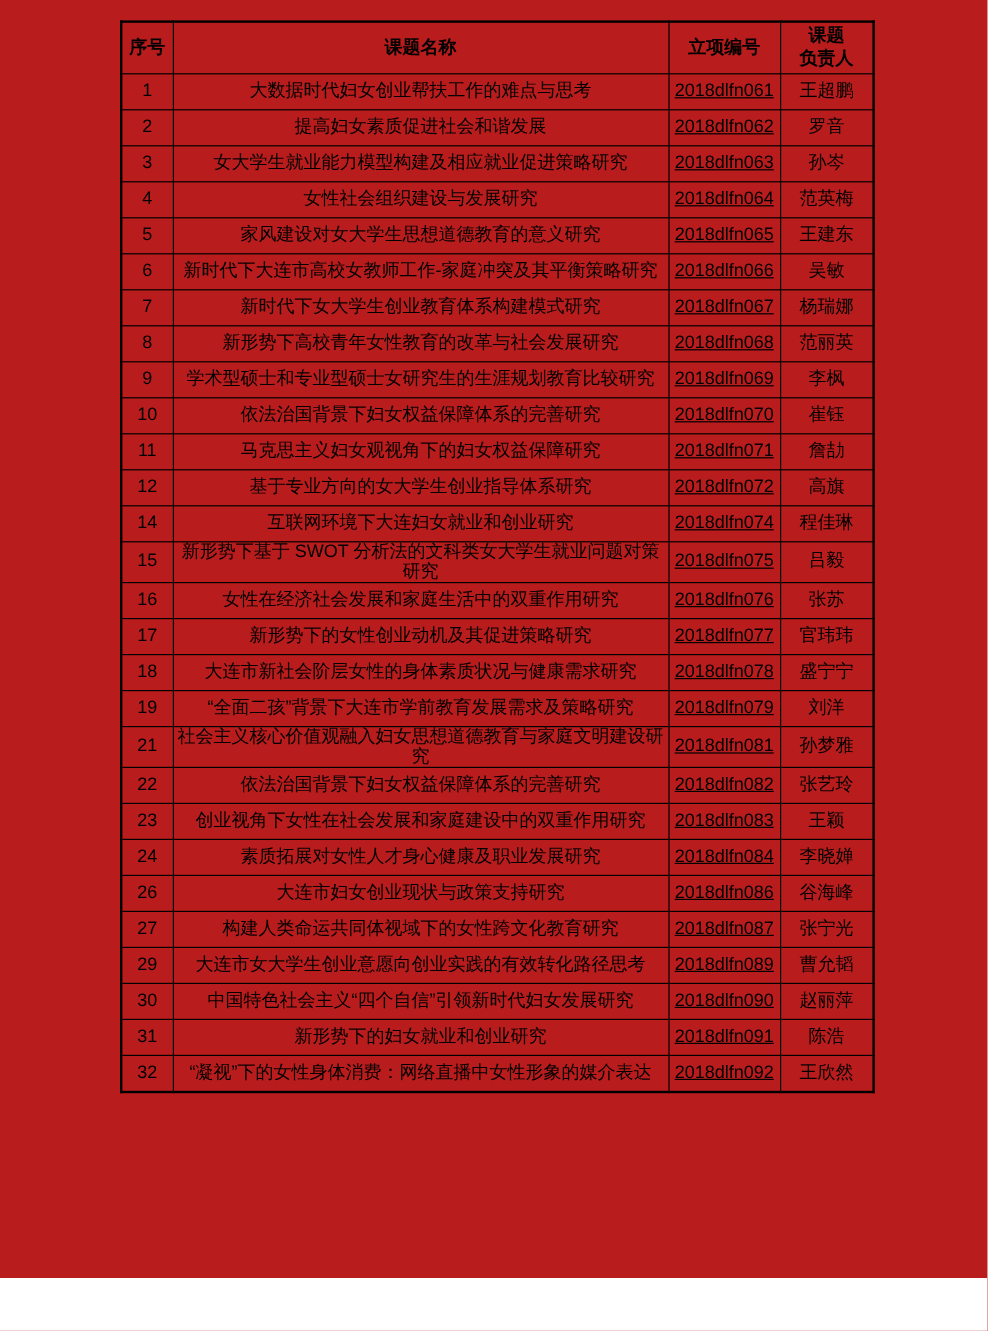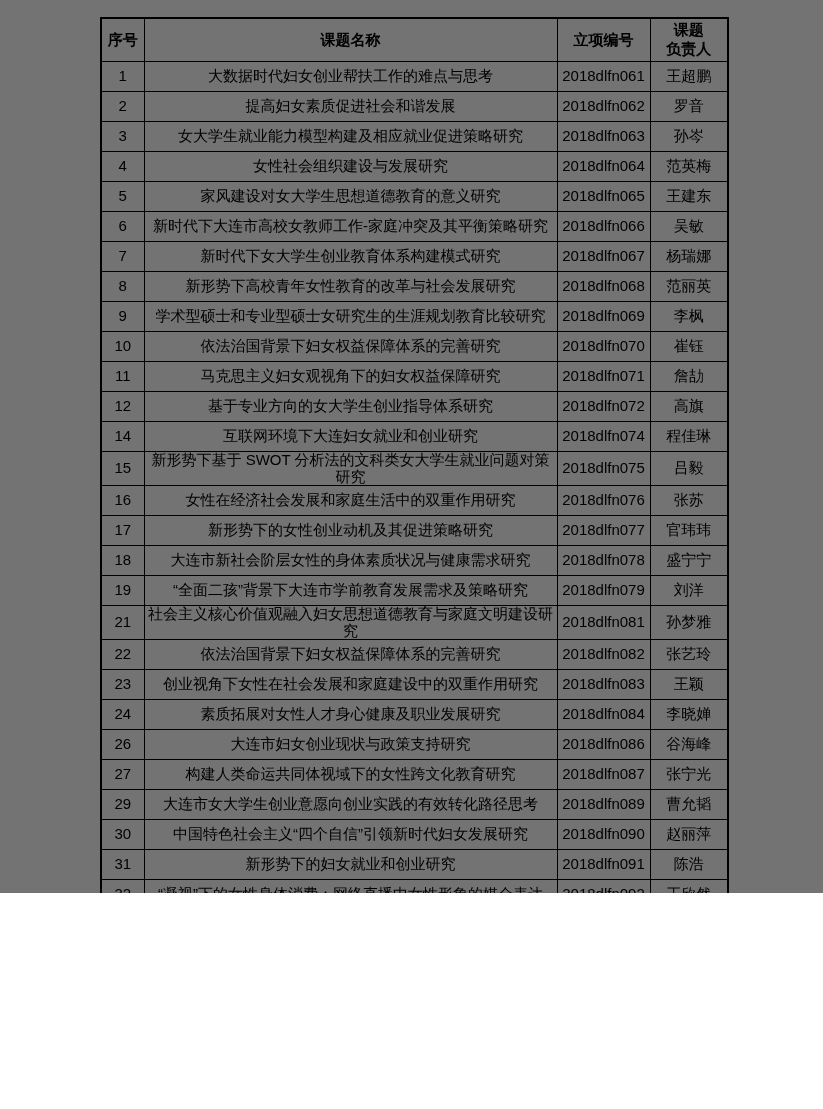--- a/index.html
+++ b/index.html
@@ -4,22 +4,22 @@
 <style>
   html, body {
     margin: 0;
     padding: 0;
     background: #ffffff;
     font-family: "Liberation Sans", "DejaVu Sans", sans-serif;
   }
   .page {
     position: relative;
     width: 823px;
-    height: 893px;
-    background: #737373;
+    height: 1065px;
+    background: #b91c1c;
     overflow: hidden;
   }
   table.projects {
     position: absolute;
     left: 100px;
     top: 17px;
     width: 627px;
     border-collapse: collapse;
     table-layout: fixed;
     border: 2px solid #000000;
@@ -43,21 +43,21 @@
   table.projects td {
     font-size: 15px;
     font-weight: normal;
     height: 29px;
     line-height: 1.1;
   }
   col.c-no     { width: 43px; }
   col.c-title  { width: 413px; }
   col.c-code   { width: 93px; }
   col.c-leader { width: 78px; }
-  td.code-cell { font-size: 14px; }
+  td.code-cell { font-size: 14px; text-decoration: underline; }
 </style>
 </head>
 <body>
 
 <div class="page">
   <table class="projects">
     <colgroup>
       <col class="c-no">
       <col class="c-title">
       <col class="c-code">

